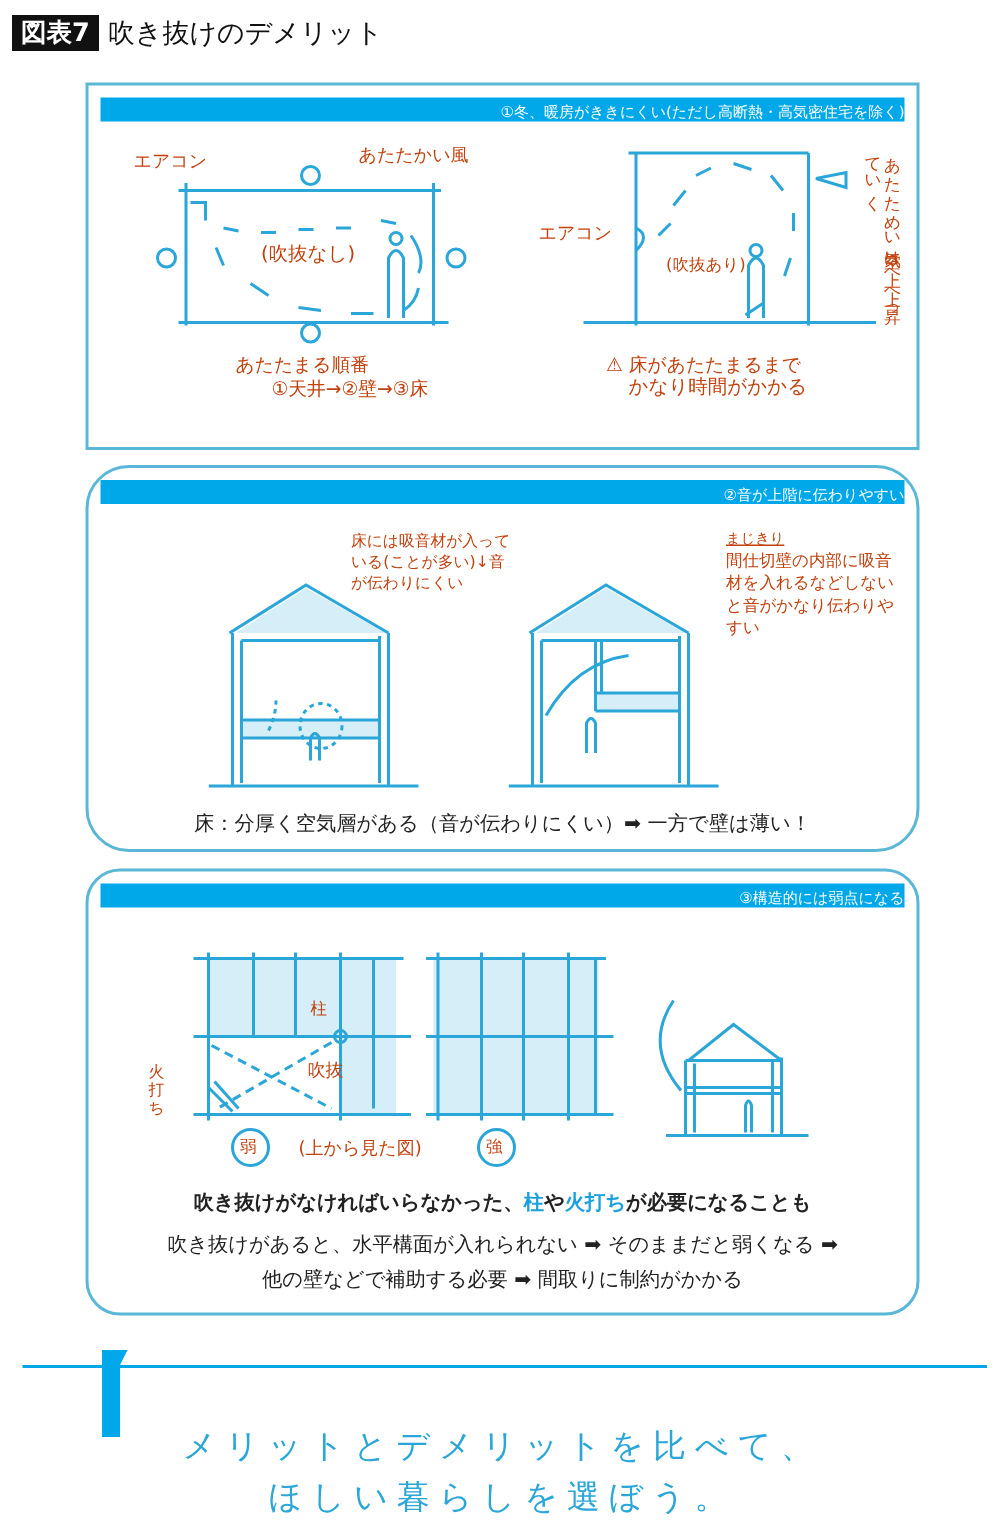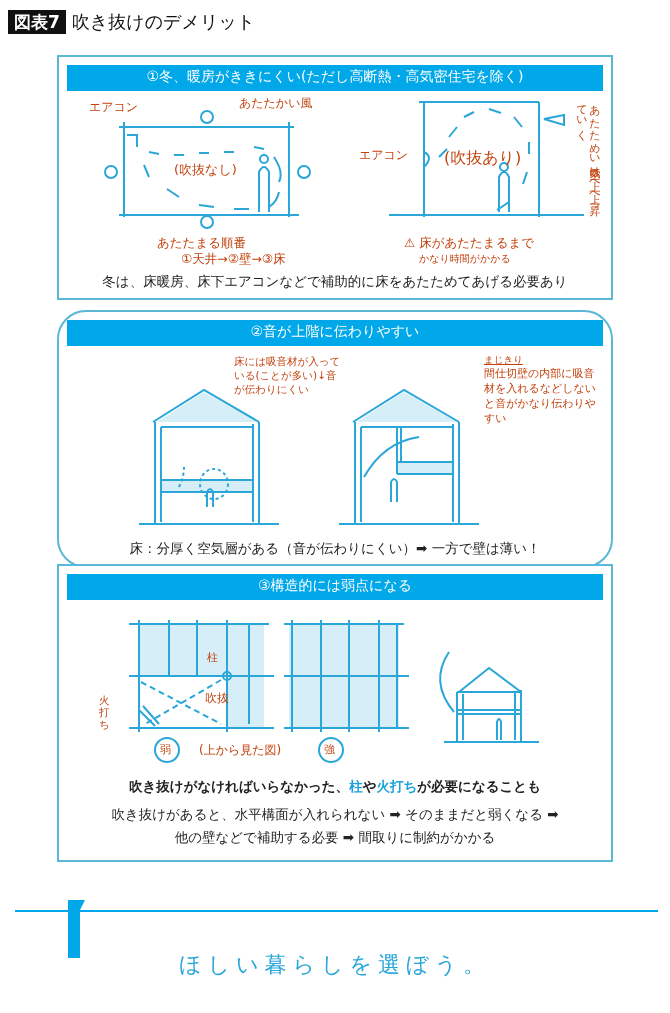--- a/index.html
+++ b/index.html
@@ -2,22 +2,22 @@
 <html><head>
 <meta charset="utf-8">
 <style>
   html, body { margin:0; padding:0; background:#fff; }
   body { width:670px; height:1013px; position:relative; overflow:hidden;
          font-family:"DejaVu Sans", sans-serif; color:#222; }
   .fig-header { position:absolute; left:8px; top:10px; height:24px; display:flex; align-items:center;justify-content:space-between; }
   .fig-label { background:#111; color:#fff; font-weight:bold; font-size:17px; padding:1px 6px; line-height:22px; }
   .fig-title { font-size:18px; margin-left:6px; color:#111; }
   .panel { position:absolute; left:57px; width:556px; border:2px solid #5ab8d6; box-sizing:border-box; background:#fff; }
-  .panel-bar { position:absolute; left:8px; right:8px; top:8px; height:26px; background:#00a7e9; color:#fff;
-               font-size:14px; text-align:center; line-height:22px; }
+  .panel-bar { position:absolute; left:8px; right:8px; top:8px; height:16px; background:#00a7e9; color:#fff;
+               font-size:10px; text-align:right; line-height:22px; }
   .panel-foot { position:absolute; left:0; right:0; text-align:center; font-size:13.5px; color:#222; }
   .sketch { position:absolute; }
   .sketch svg { display:block; }
   .note { font-size:12px; color:#c2410c; position:absolute; line-height:16px; }
   .hl { color:#1aa0dc; }
   .bottom-line { position:absolute; left:15px; right:12px; top:910px; height:2px; background:#00a7e9; }
   .ribbon { position:absolute; left:68px; top:900px; width:12px; height:58px; background:#00a7e9; }
   .ribbon-tip { position:absolute; left:80px; top:900px; width:0; height:0;
                 border-left:5px solid #00a7e9; border-bottom:10px solid transparent; }
   .closing { position:absolute; left:0; right:0; top:948px; text-align:center; color:#2aa6d8;
@@ -67,27 +67,26 @@
         <line x1="190" y1="5" x2="190" y2="120"></line>
           <line x1="40" y1="118" x2="235" y2="118"></line>
         <path d="M75 55 q10 5 0 15"></path>
         <path d="M90 60 l8 -8 M100 40 l8 -10 M115 20 l10 -5 M140 12 l12 4 M165 20 l8 10 M180 45 l0 12 M178 75 l-4 12 M160 105 l-12 8"></path>
         <path d="M150 115 L150 80 Q155 70 160 80 L160 115"></path>
           <circle cx="155" cy="70" r="4"></circle>
         <path d="M195 22 L215 18 L215 28 Z"></path>
       </g>
     </svg>
     <span class="note" style="left:10px;top:50px;">エアコン</span>
-    <span class="note" style="left:95px;top:53px;font-size:16px;text-align:right;">(吹抜あり)</span>
+    <span class="note" style="left:95px;top:72px;font-size:11px;text-align:right;">(吹抜あり)</span>
     <span class="note" style="left:228px;top:0;width:24px;font-size:11px;line-height:13px;writing-mode:vertical-rl;height:120px;">あたためい空気は上へ上へ昇っていく</span>
     <span class="note" style="left:55px;top:138px;font-size:12.5px;">⚠ 床があたたまるまで</span>
-    <span class="note" style="left:70px;top:154px;font-size:10px;">かなり時間がかかる</span>
-  </div>
-
-  <div class="panel-foot" style="top:216px;">冬は、床暖房、床下エアコンなどで補助的に床をあたためてあげる必要あり</div>
+    <span class="note" style="left:70px;top:154px;font-size:13px;">かなり時間がかかる</span>
+  </div>
+
 </div>
 
 <div class="panel" style="top:310px;height:258px;border-radius:29px;">
   <div class="panel-bar">②音が上階に伝わりやすい</div>
 
   <div class="sketch" style="left:80px;top:40px;width:200px;height:175px;">
     <svg width="200" height="175" viewBox="0 0 200 175">
       <polygon points="18,70 65,40 118,70" fill="#d6eef8"></polygon>
       <rect x="22" y="128" width="92" height="12" fill="#d6eef8"></rect>
       <g stroke="#2aa6d8" stroke-width="2" fill="none">
@@ -128,21 +127,21 @@
         <path d="M25 125 q20 -35 55 -40"></path>
       </g>
     </svg>
     <span class="note" style="left:145px;top:0;font-size:9.5px;text-decoration:underline;">まじきり</span>
     <span class="note" style="left:145px;top:14px;font-size:11px;width:118px;line-height:15px;">間仕切壁の内部に吸音材を入れるなどしないと音がかなり伝わりやすい</span>
   </div>
 
   <div class="panel-foot" style="top:228px;">床：分厚く空気層がある（音が伝わりにくい）➡ 一方で壁は薄い！</div>
 </div>
 
-<div class="panel" style="top:564px;height:298px;">
+<div class="panel" style="top:579px;height:298px;border-radius:23px;">
   <div class="panel-bar">③構造的には弱点になる</div>
 
   <div class="sketch" style="left:30px;top:36px;width:500px;height:175px;">
     <svg width="500" height="175" viewBox="0 0 500 175">
       <rect x="50" y="22" width="125" height="52" fill="#d6eef8"></rect>
       <rect x="138" y="74" width="37" height="52" fill="#d6eef8"></rect>
       <rect x="200" y="22" width="110" height="104" fill="#d6eef8"></rect>
       <g stroke="#2aa6d8" stroke-width="2" fill="none">
         <line x1="40" y1="22" x2="180" y2="22"></line>
           <line x1="40" y1="74" x2="185" y2="74"></line>
@@ -192,14 +191,15 @@
     <span>吹き抜けがなければいらなかった、</span><span class="hl">柱</span><span>や</span><span class="hl">火打ち</span><span>が必要になることも</span>
   </div>
   <div class="panel-foot" style="top:240px;">吹き抜けがあると、水平構面が入れられない ➡ そのままだと弱くなる ➡</div>
   <div class="panel-foot" style="top:263px;">他の壁などで補助する必要 ➡ 間取りに制約がかかる</div>
 </div>
 
 <div class="bottom-line"></div>
 <div class="ribbon"></div>
 <div class="ribbon-tip"></div>
 <div class="closing">
+  <div>メリットとデメリットを比べて、</div>
   <div>ほしい暮らしを選ぼう。</div>
 </div>
 
 </body></html>

